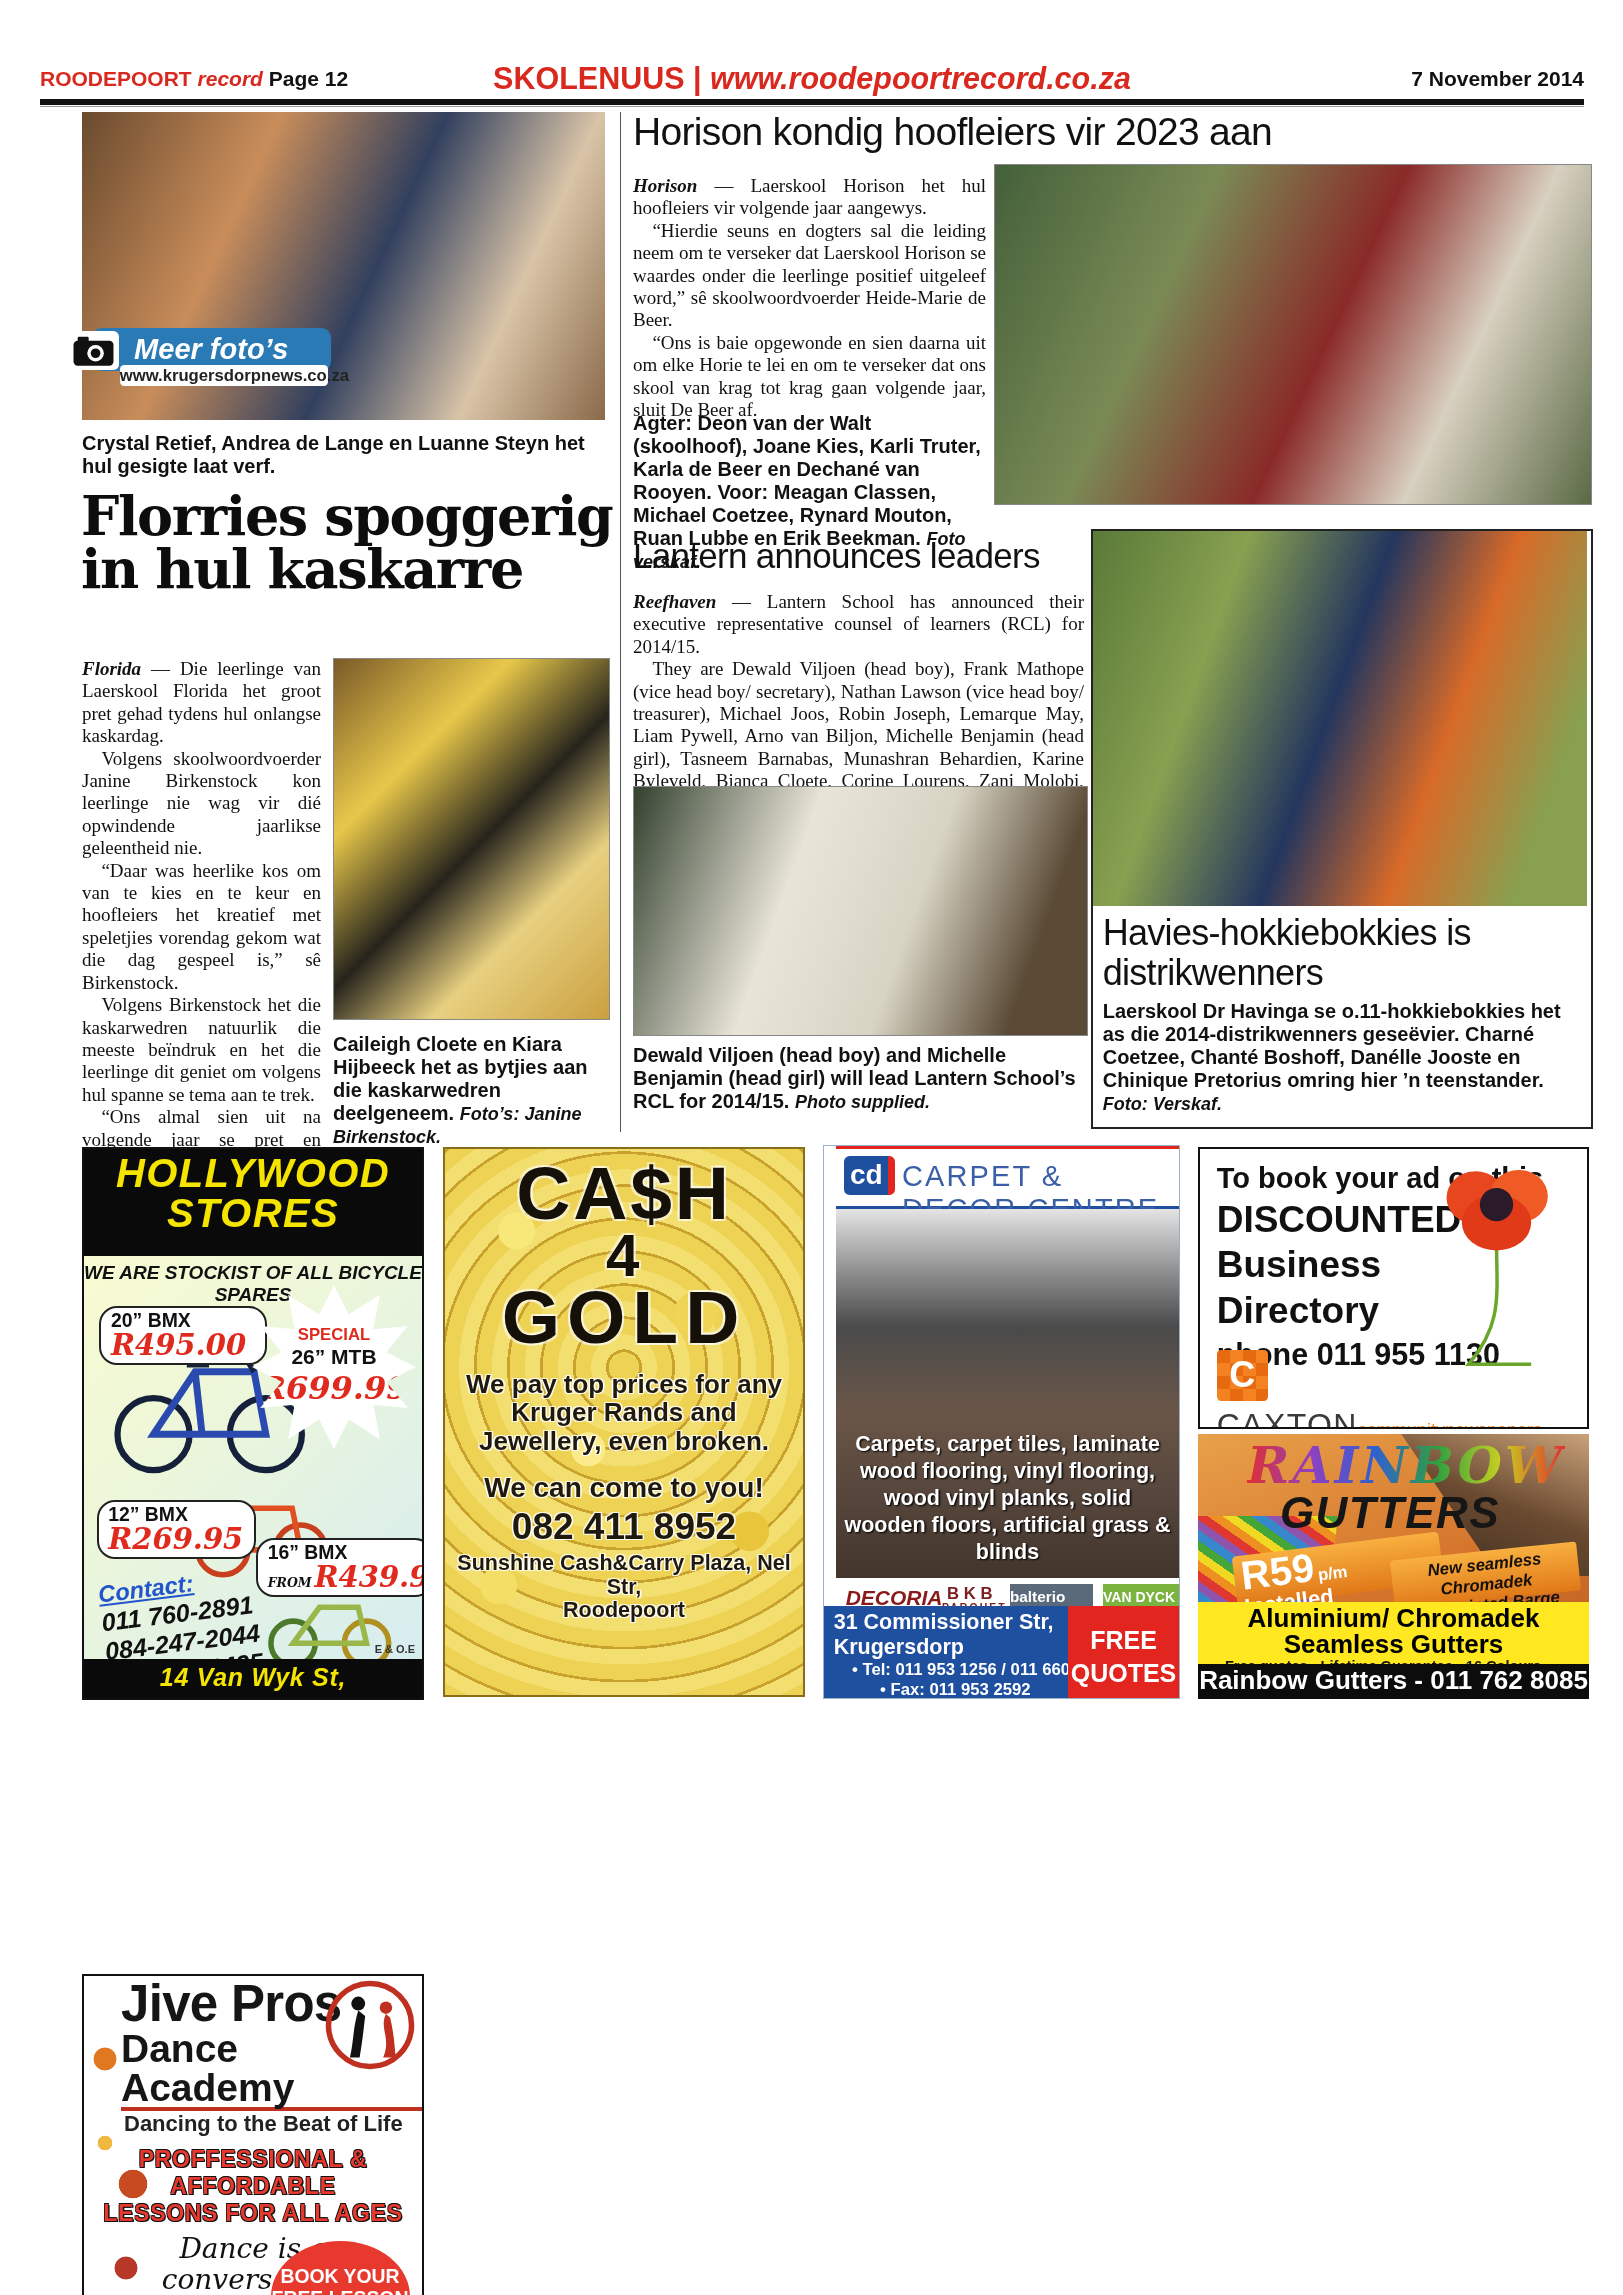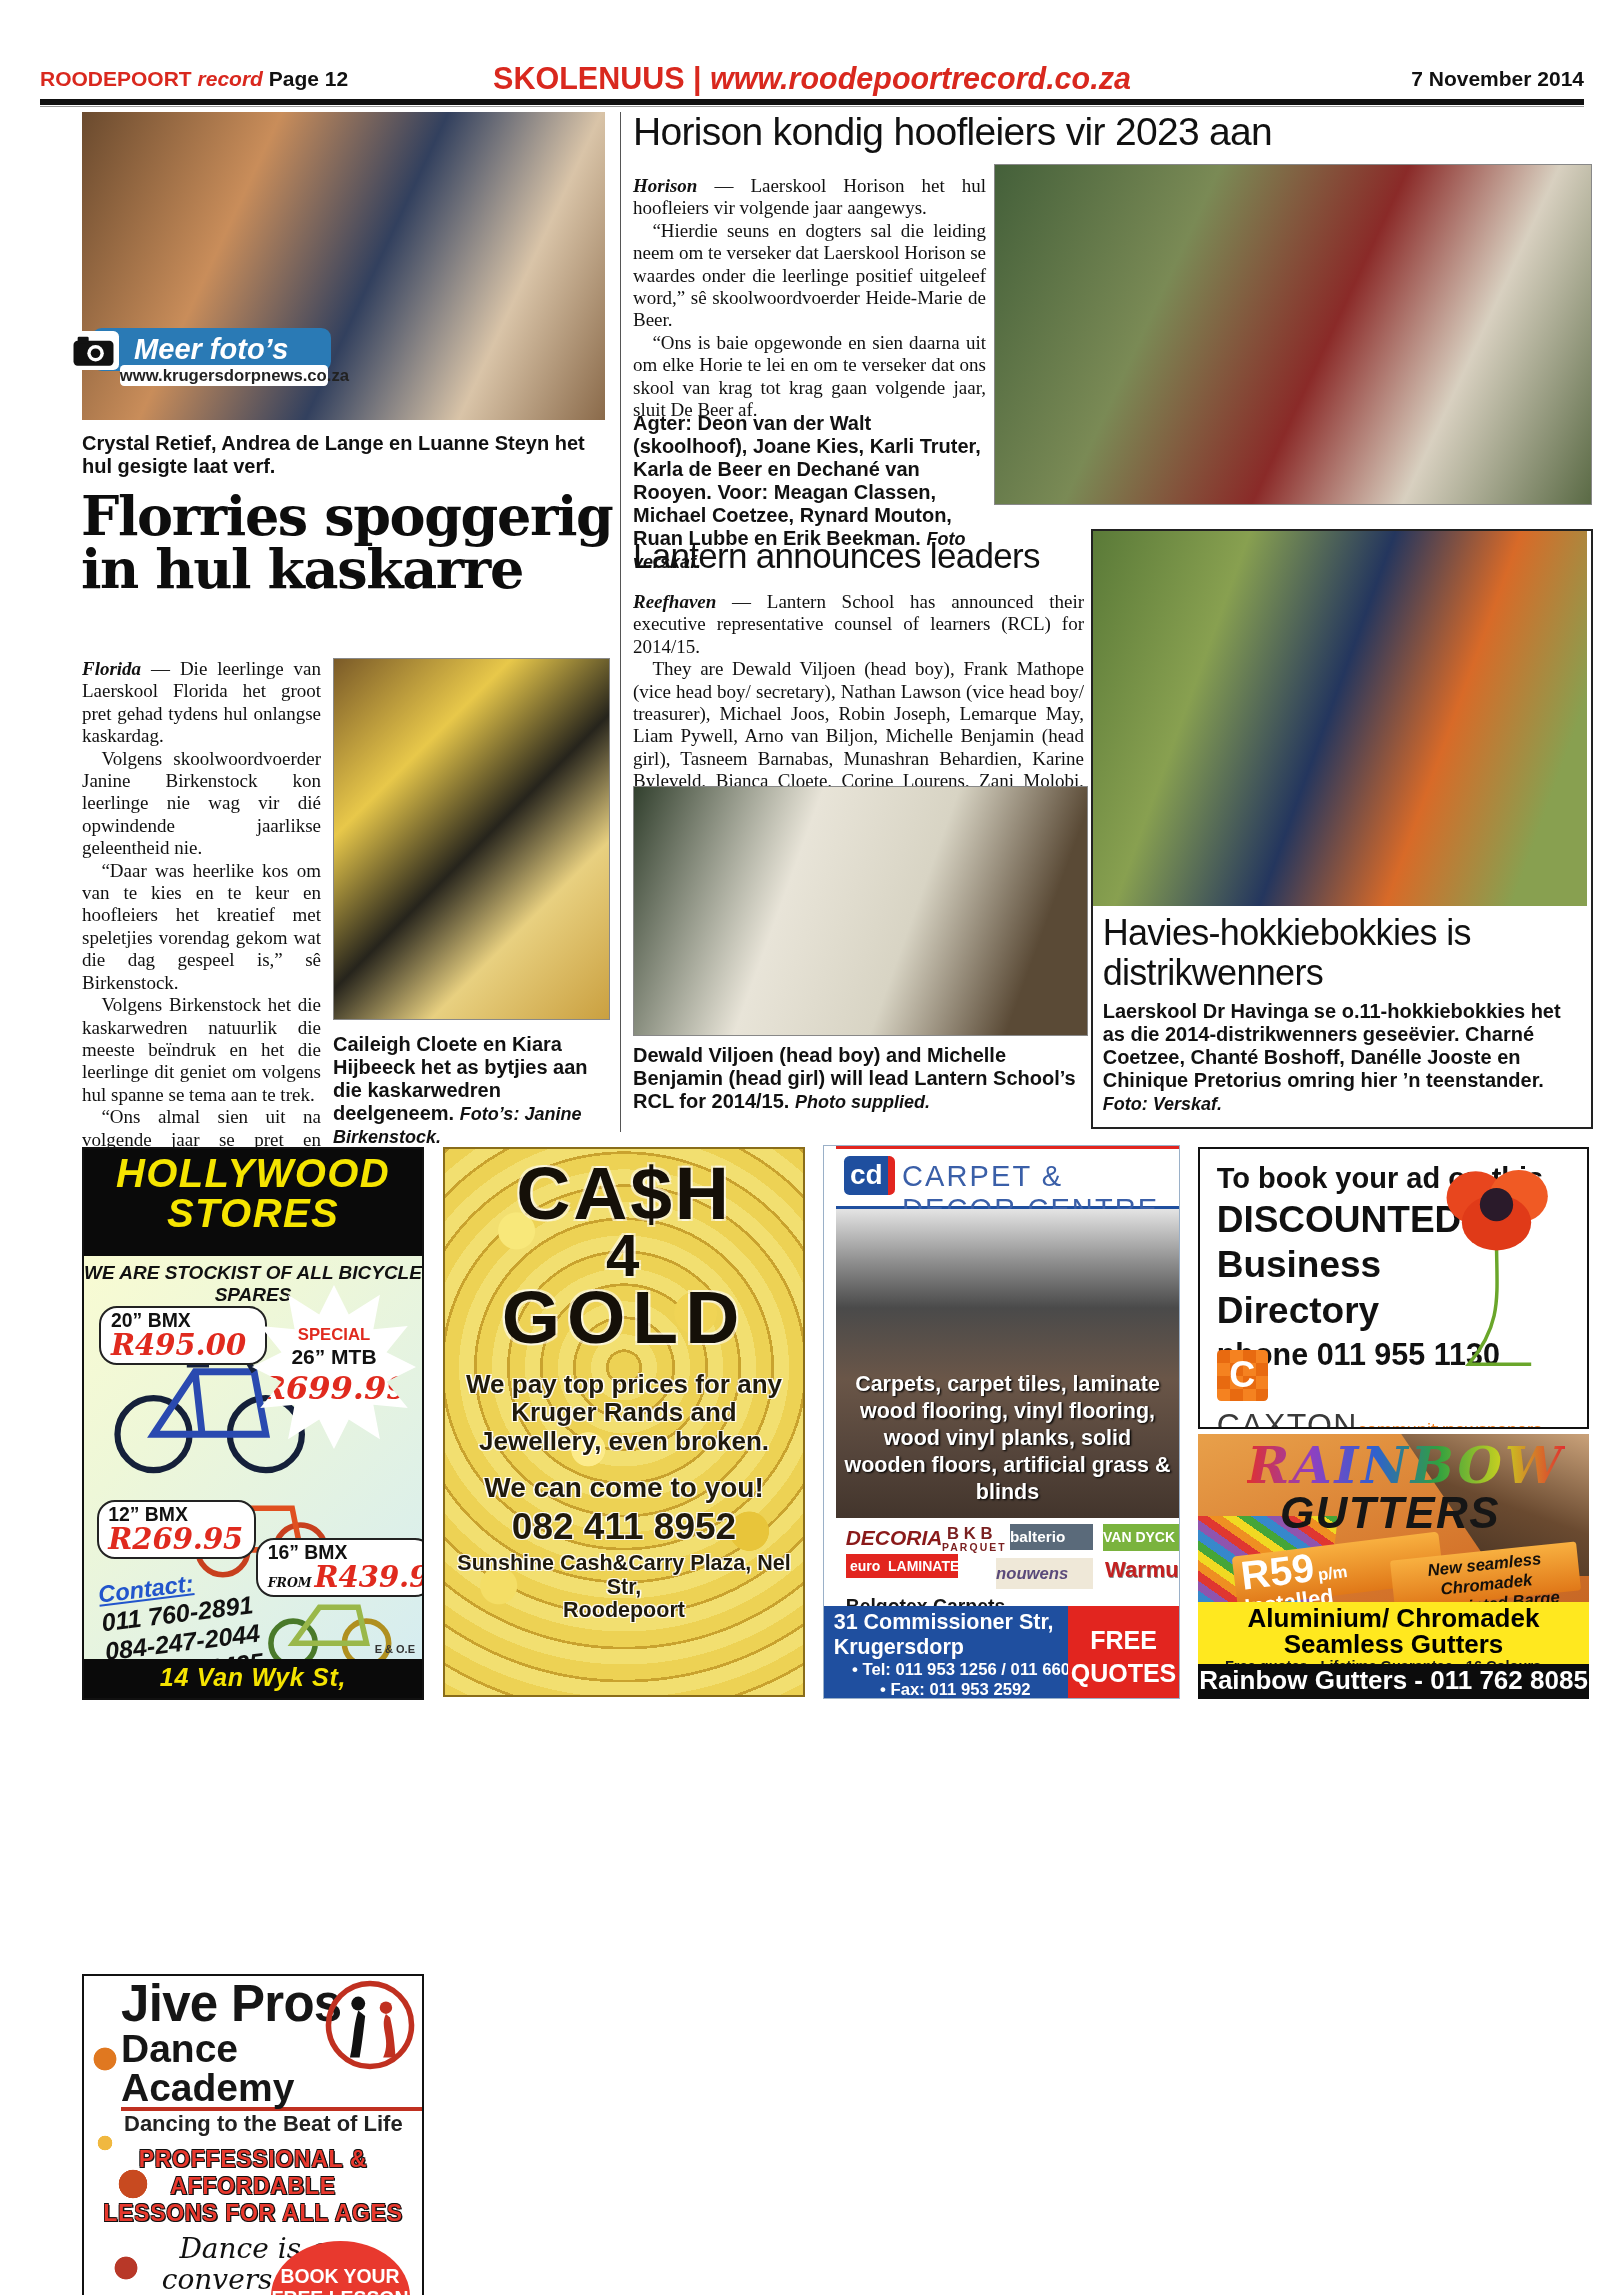--- a/index.html
+++ b/index.html
@@ -72,21 +72,21 @@
   .cg .l1{font-size:26px;line-height:1.1;margin:18px 12.5px 0;}
   .cg .l2{font-size:28px;margin-top:16.7px;}
   .cg .l3{font-size:37px;margin-top:1.4px;}
   .cg .l4{font-size:21.5px;line-height:1.1;margin-top:4.2px;}
   
   .cd{border:1.4px solid #9ab0c8;background:#fff;}
   .cd-head{height:57px;background:#fff;border-top:3.5px solid #e2251f;border-bottom:3.5px solid #1f4f9f;position:relative;}
   .cd-logo{position:absolute;left:8.3px;top:7px;width:44px;height:39px;background:#1f4f9f;border-radius:5.6px;color:#fff;
      font-weight:bold;font-size:28px;text-align:center;line-height:37px;border-right:7px solid #e2251f;}
   .cd-name{position:absolute;left:66px;top:11px;font-size:29px;color:#3a5fa8;letter-spacing:2.1px;}
-  .cd-photo{height:309px;position:relative;}
+  .cd-photo{height:369px;position:relative;}
   .cd-tag{position:absolute;left:7px;right:7px;bottom:12.5px;text-align:center;color:#fff;font-weight:bold;font-size:21.5px;line-height:1.25;
      text-shadow:1.4px 1.4px 2.1px #000;}
   .cd-brands{height:96px;position:relative;background:#fff;}
   .chip{position:absolute;font-weight:bold;text-align:left;}
   .cd-foot{position:absolute;left:0;right:0;bottom:0;height:92px;background:#1f4f9f;}
   .cd-foot .a{color:#fff;font-weight:bold;font-size:21.5px;margin:4.2px 0 0 9.7px;}
   .cd-foot .b{color:#fff;font-weight:bold;font-size:16.7px;margin-left:28px;line-height:1.2;}
   .cd-free{position:absolute;right:0;top:0;width:111px;height:92px;background:#e2251f;color:#fff;text-align:center;
      font-weight:bold;font-size:25px;line-height:1.3;padding-top:18px;box-sizing:border-box;}
   

